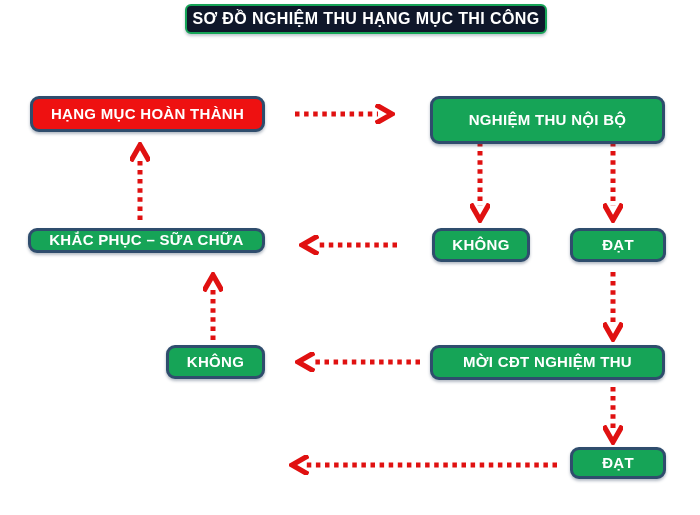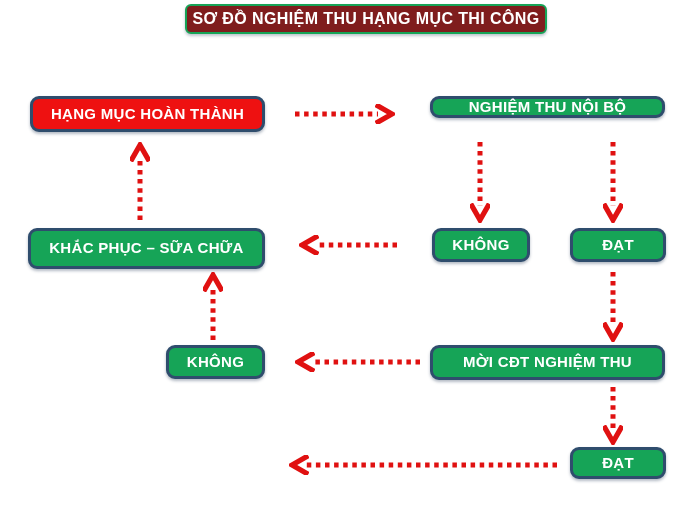--- a/index.html
+++ b/index.html
@@ -19,30 +19,30 @@
     border:3px solid #2f4d6d;border-radius:9px;
     box-sizing:border-box;
     box-shadow:0 2px 3px rgba(40,60,90,.35);
     padding:0 8px;line-height:1.25;
   }
   .red{background:#ee1111;}
   .green{background:#16a457;}
   .title-box{
     position:absolute;left:185px;top:4px;width:362px;height:30px;
     display:flex;align-items:center;justify-content:center;
-    background:#7f1d1d;color:#ffffff;
+    background:#0f172a;color:#ffffff;
     border:2.5px solid #16a457;border-radius:6px;
     font-weight:bold;font-size:16px;letter-spacing:.4px;
     box-sizing:border-box;
     box-shadow:0 2px 3px rgba(40,60,90,.3);
   }
   
   .n-hmht{left:30px;top:96px;width:235px;height:36px;}
-  .n-ntnb{left:430px;top:96px;width:235px;height:22px;}
-  .n-kpsc{left:28px;top:228px;width:237px;height:41px;}
+  .n-ntnb{left:430px;top:96px;width:235px;height:48px;}
+  .n-kpsc{left:28px;top:228px;width:237px;height:25px;}
   .n-khong1{left:432px;top:228px;width:98px;height:34px;}
   .n-dat1{left:570px;top:228px;width:96px;height:34px;}
   .n-khong2{left:166px;top:345px;width:99px;height:34px;}
   .n-mcnt{left:430px;top:345px;width:235px;height:35px;border-radius:9px;}
   .n-dat2{left:570px;top:447px;width:96px;height:32px;}
   .n-thcv{left:28px;top:445px;width:239px;height:52px;}
 </style>
 </head>
 <body>
 

